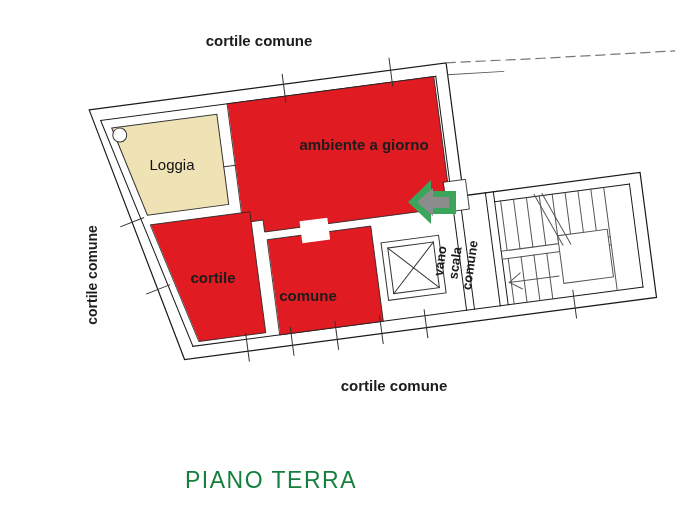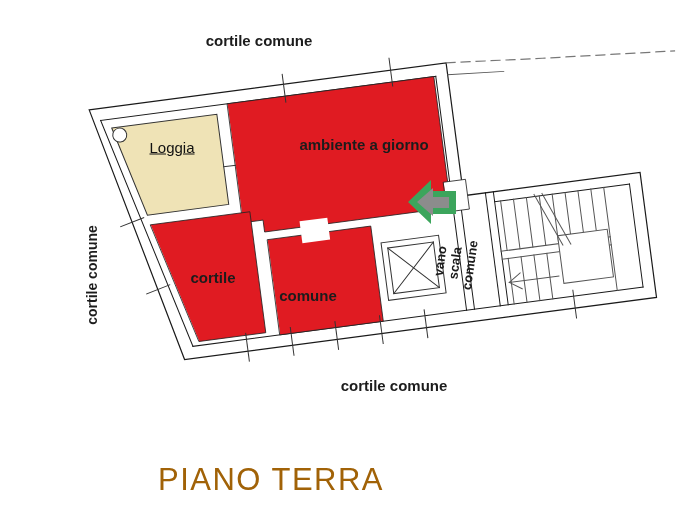--- a/index.html
+++ b/index.html
@@ -14,21 +14,21 @@
   }
   .lbl.rot90{transform:translate(-50%,-50%) rotate(-90deg);font-size:14px;}
   .lbl.light{font-weight:normal;color:#111;}
   .lbl.stair{
     transform:translate(-50%,-50%) rotate(-82deg);
     font-size:13px;line-height:15px;text-align:center;font-weight:bold;
   }
   .lbl.stair span{display:block;}
   #floor-title{
     position:absolute;transform:translate(-50%,-50%);
-    font-size:31px;letter-spacing:1.5px;color:#a16207;font-weight:normal;white-space:nowrap;
+    font-size:23px;letter-spacing:1.5px;color:#15803d;font-weight:normal;white-space:nowrap;
   }
 </style>
 </head>
 <body>
 
 <div id="stage">
 
   <svg id="planSvg" width="676" height="507" viewBox="0 0 676 507">
 
     <g transform="rotate(-7.5 370 205)" stroke-linecap="square">
@@ -121,21 +121,21 @@
       <polygon points="417,202 433,188 433,197 449,197 449,208 433,208 433,216" fill="#8c8c8c"></polygon>
     </g>
   </svg>
 
   <div class="lbl" style="left:259px;top:40px;">cortile comune</div>
 
   <div class="lbl rot90" style="left:92px;top:275px;">cortile comune</div>
 
   <div class="lbl" style="left:394px;top:385px;">cortile comune</div>
 
-  <div class="lbl light" style="left:172px;top:147px;text-decoration:underline;">Loggia</div>
+  <div class="lbl light" style="left:172px;top:164px;">Loggia</div>
 
   <div class="lbl" style="left:364px;top:144px;">ambiente a giorno</div>
 
   <div class="lbl" style="left:213px;top:277px;">cortile</div>
 
   <div class="lbl" style="left:308px;top:295px;">comune</div>
 
   <div class="lbl stair" style="left:455px;top:263px;">
     <span>vano</span>
     <span>scala</span>

